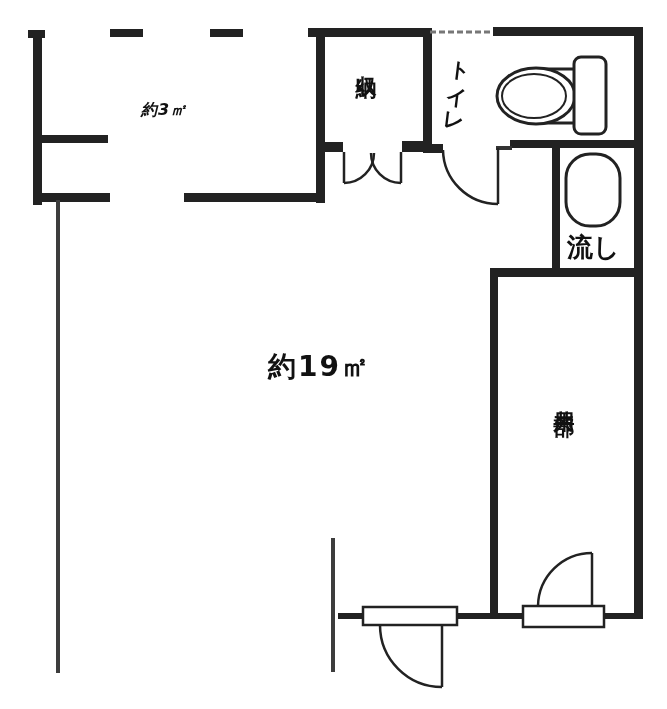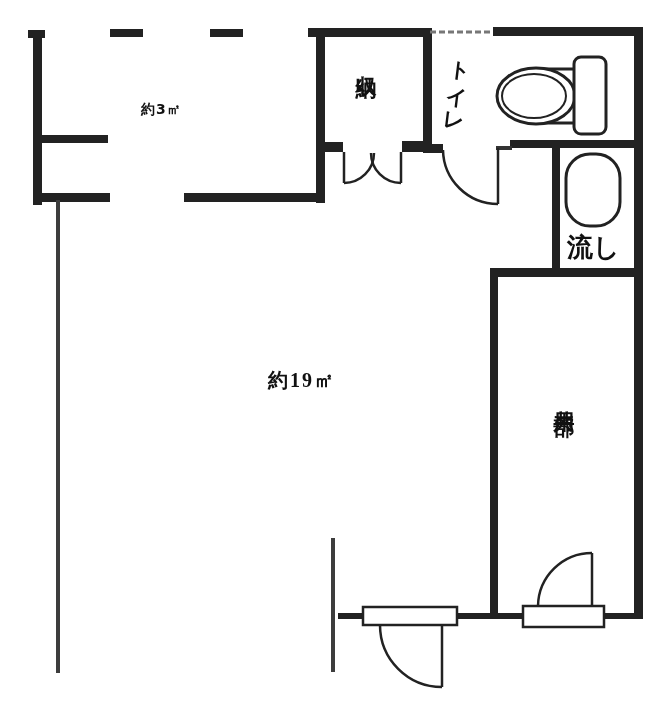--- a/index.html
+++ b/index.html
@@ -18,22 +18,22 @@
     font-weight: bold;
     color: #111111;
     white-space: nowrap;
     line-height: 1.05;
   }
   .vertical {
     writing-mode: vertical-rl;
     text-orientation: upright;
     letter-spacing: 2px;
   }
-  .lbl-small-room { left: 141px; top: 102px; font-size: 14px; letter-spacing: 1px; }
-  .lbl-main-room  { left: 268px; top: 370px; font-size: 20px; letter-spacing: 2px; font-family: Liberation Serif, serif; }
+  .lbl-small-room { left: 141px; top: 102px; font-size: 16px; letter-spacing: 1px; font-style: italic; }
+  .lbl-main-room  { left: 268px; top: 352px; font-size: 28px; letter-spacing: 2px; }
   .lbl-storage    { left: 355px; top: 59px;  font-size: 21px; }
   .lbl-toilet     { left: 447px; top: 46px;  font-size: 21px; transform: rotate(7deg); }
   .lbl-sink       { left: 567px; top: 234px; font-size: 26px; }
   .lbl-common     { left: 553px; top: 394px; font-size: 21px; }
 </style>
 </head>
 <body>
 
 <div class="plan">
 

